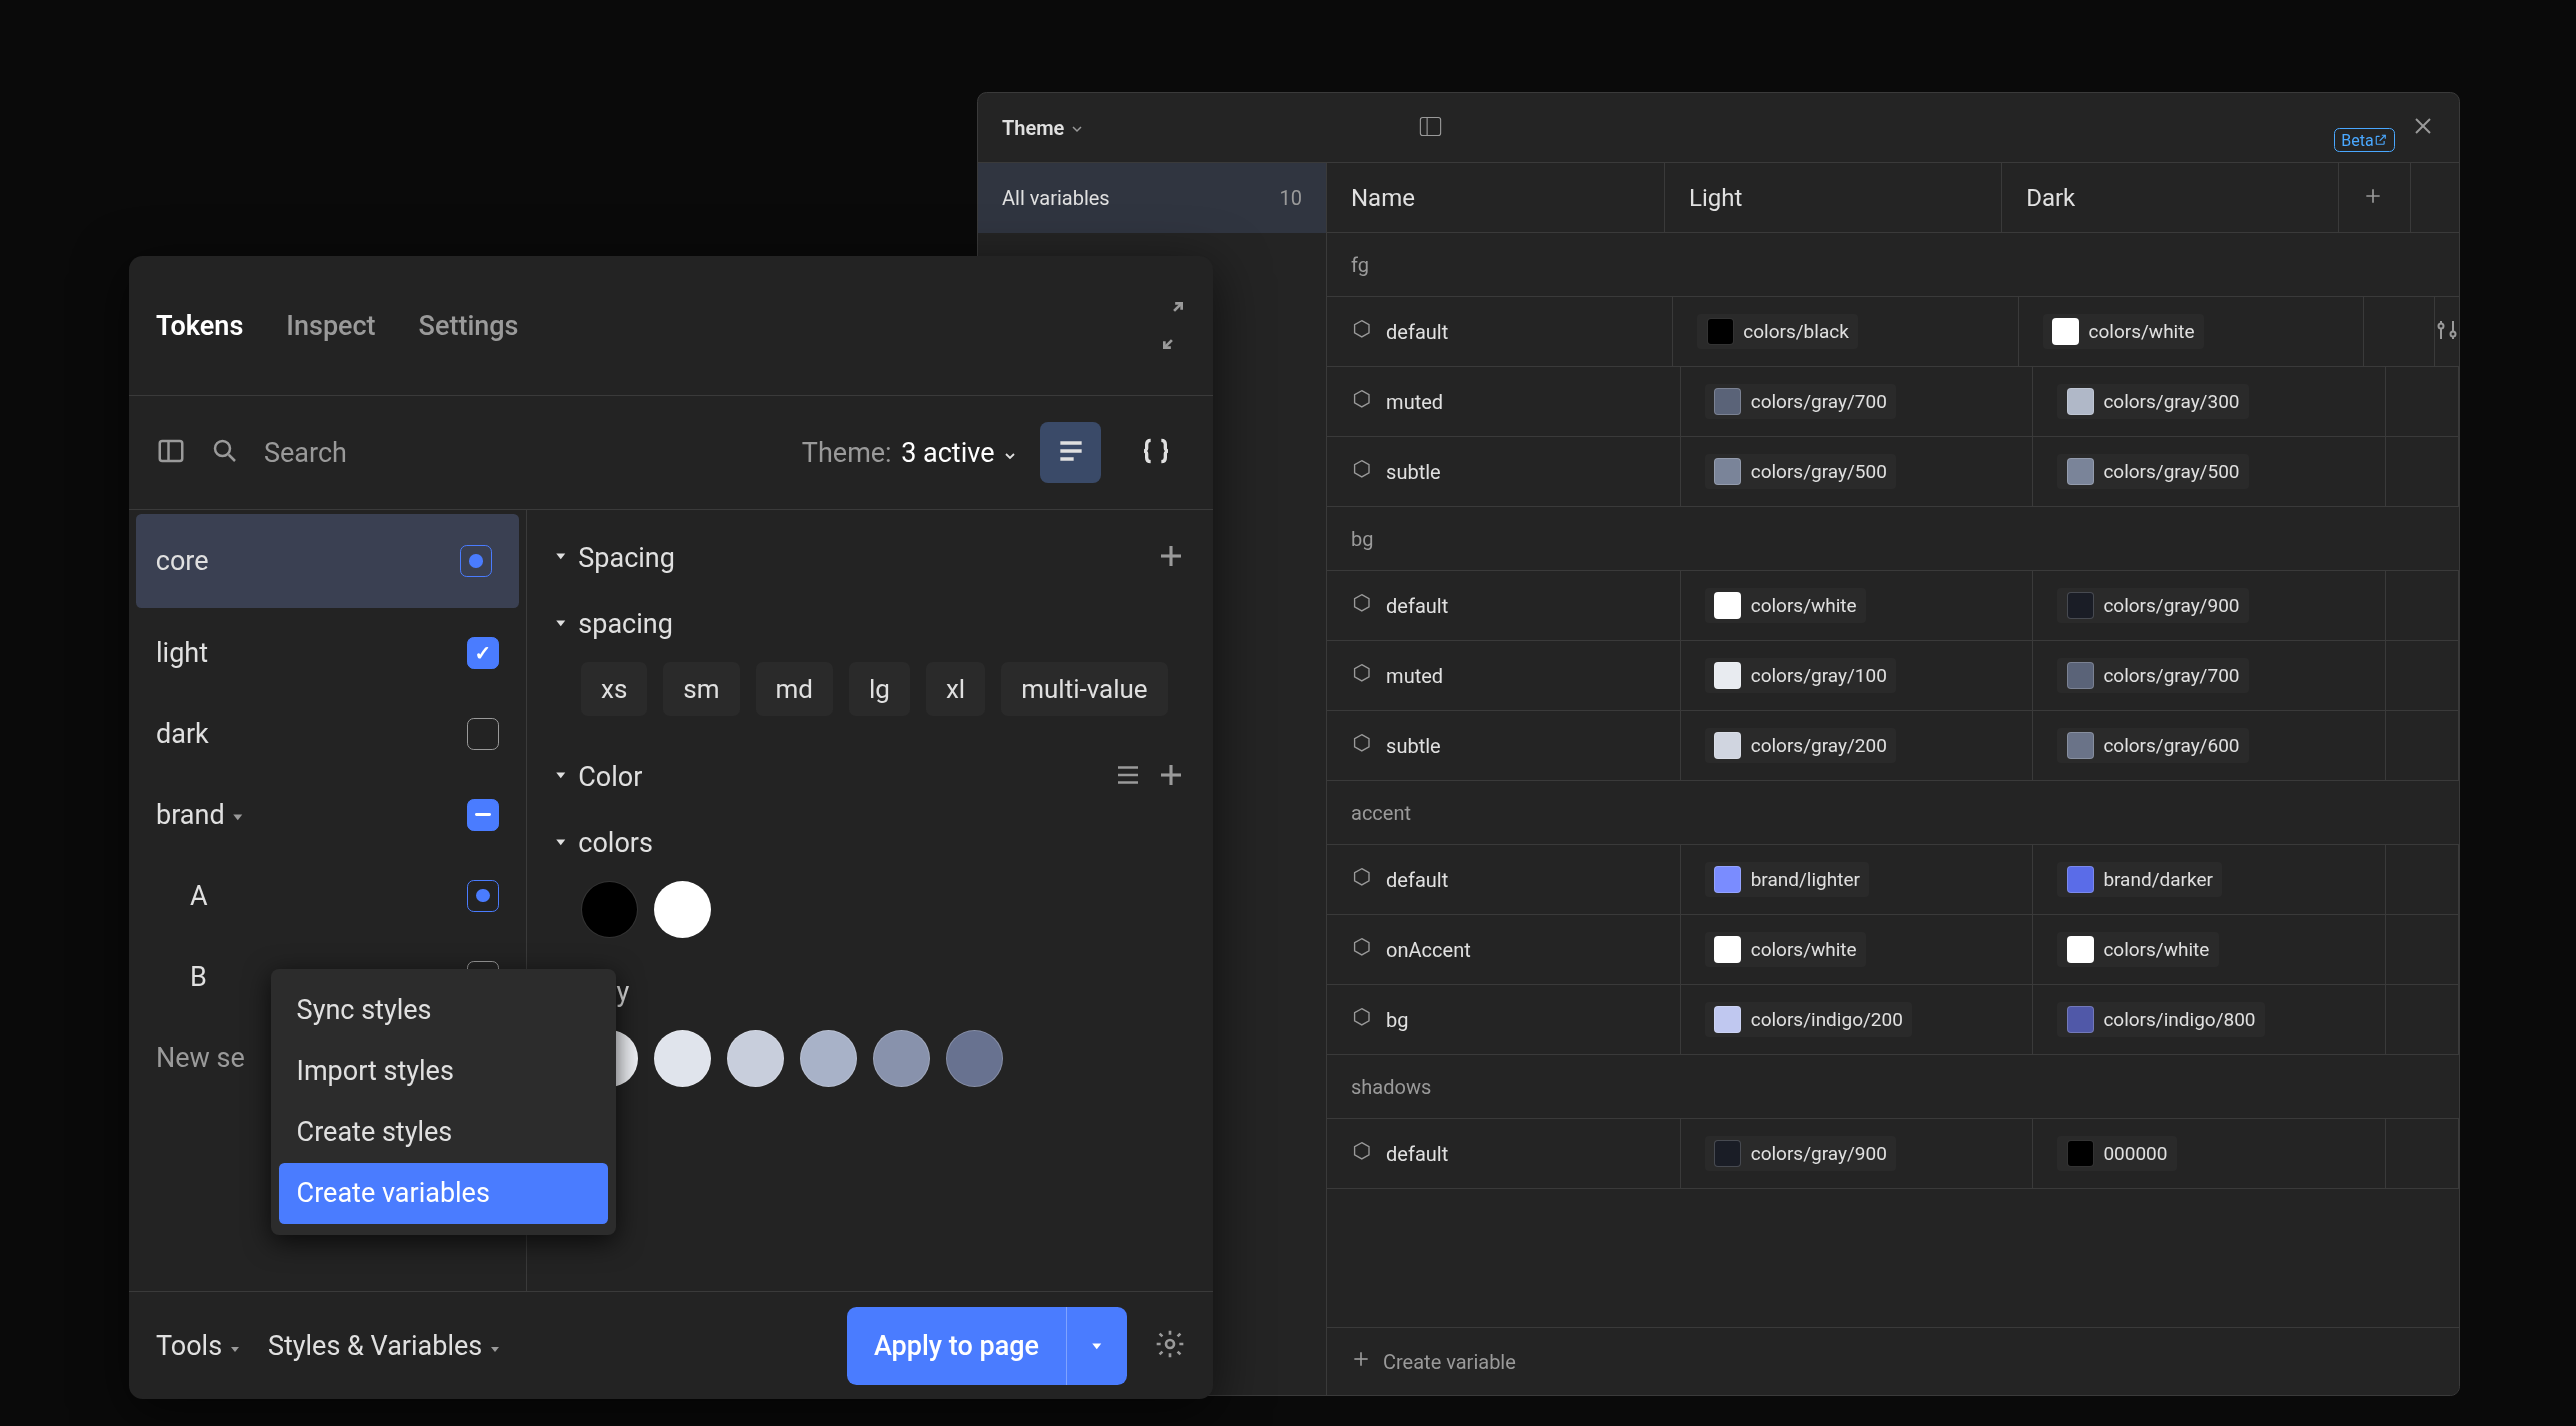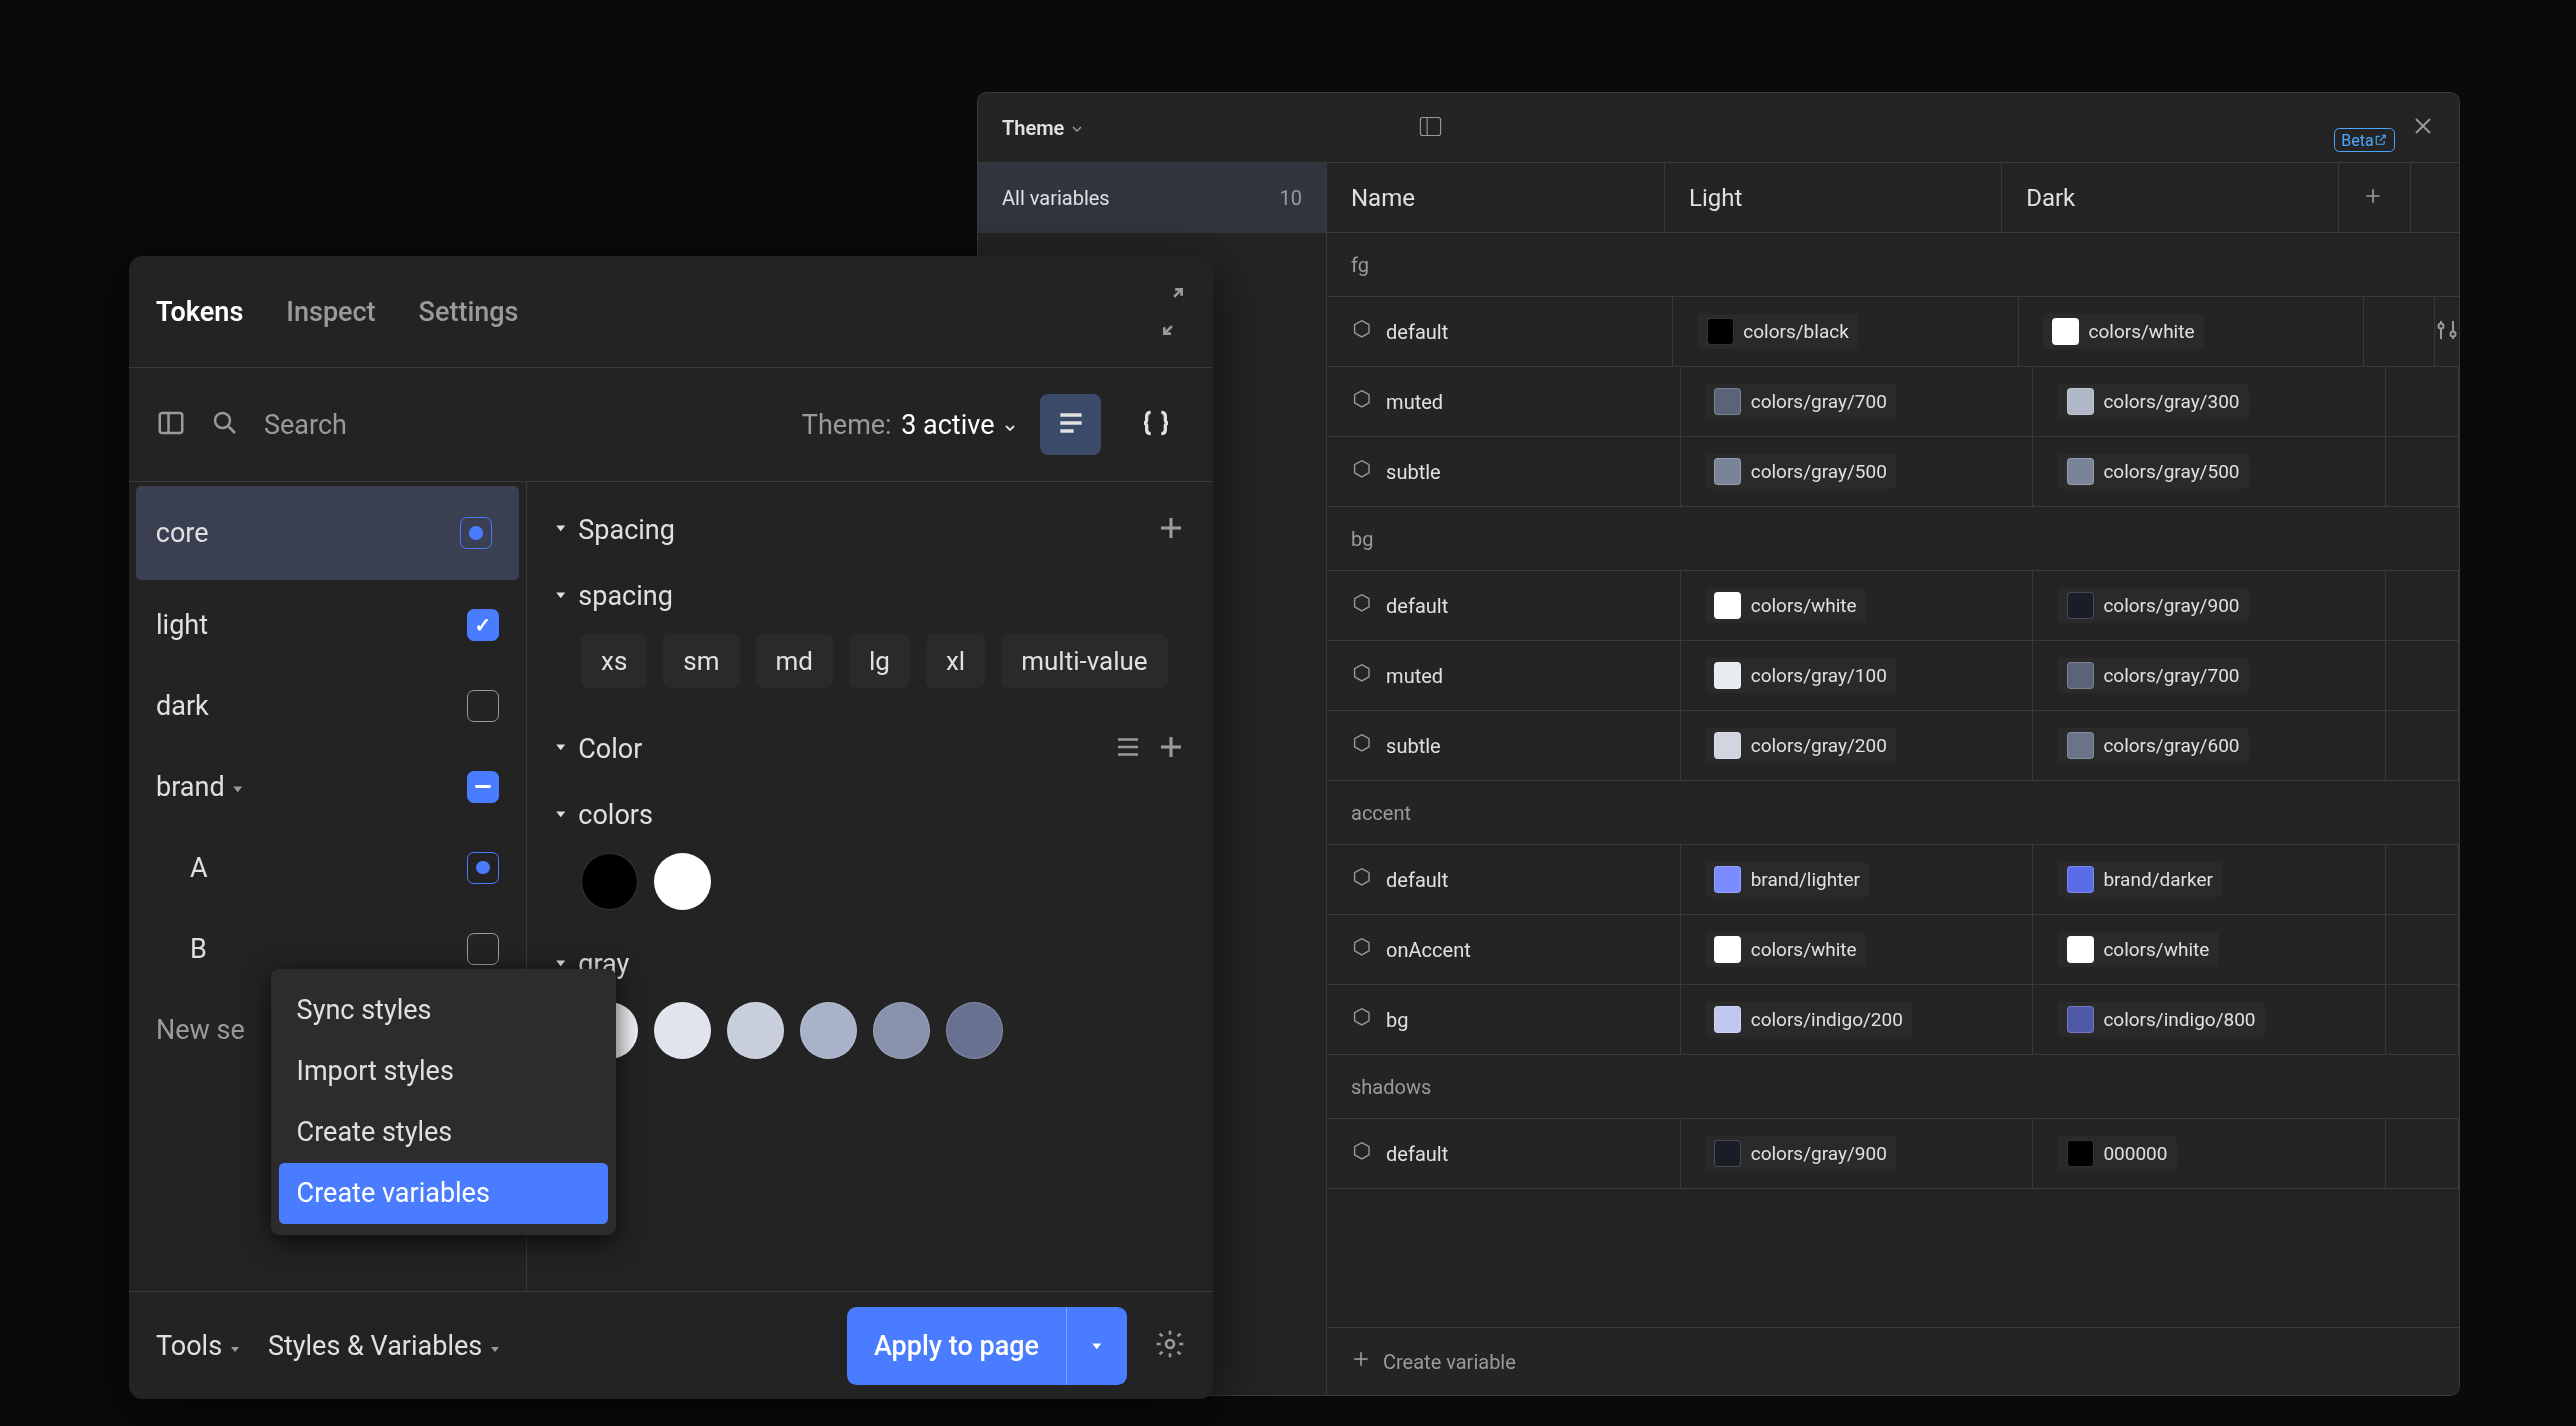--- a/index.html
+++ b/index.html
@@ -202,21 +202,21 @@
     width: 1084px;
     height: 1143px;
     background: #232323;
     border-radius: 13.5px;
     box-shadow: 0 13.5px 54px rgba(0,0,0,0.6);
     display: flex;
     flex-direction: column;
     overflow: hidden;
   }
   .tp-tabs {
-    height: 112px;
+    height: 140px;
     border-bottom: 0.7px solid var(--border);
     display: flex;
     align-items: center;
     padding: 0 27px;
     gap: 43px;
   }
   .tp-tab {
     font-size: 27px;
     color: var(--text-secondary);
     cursor: pointer;

